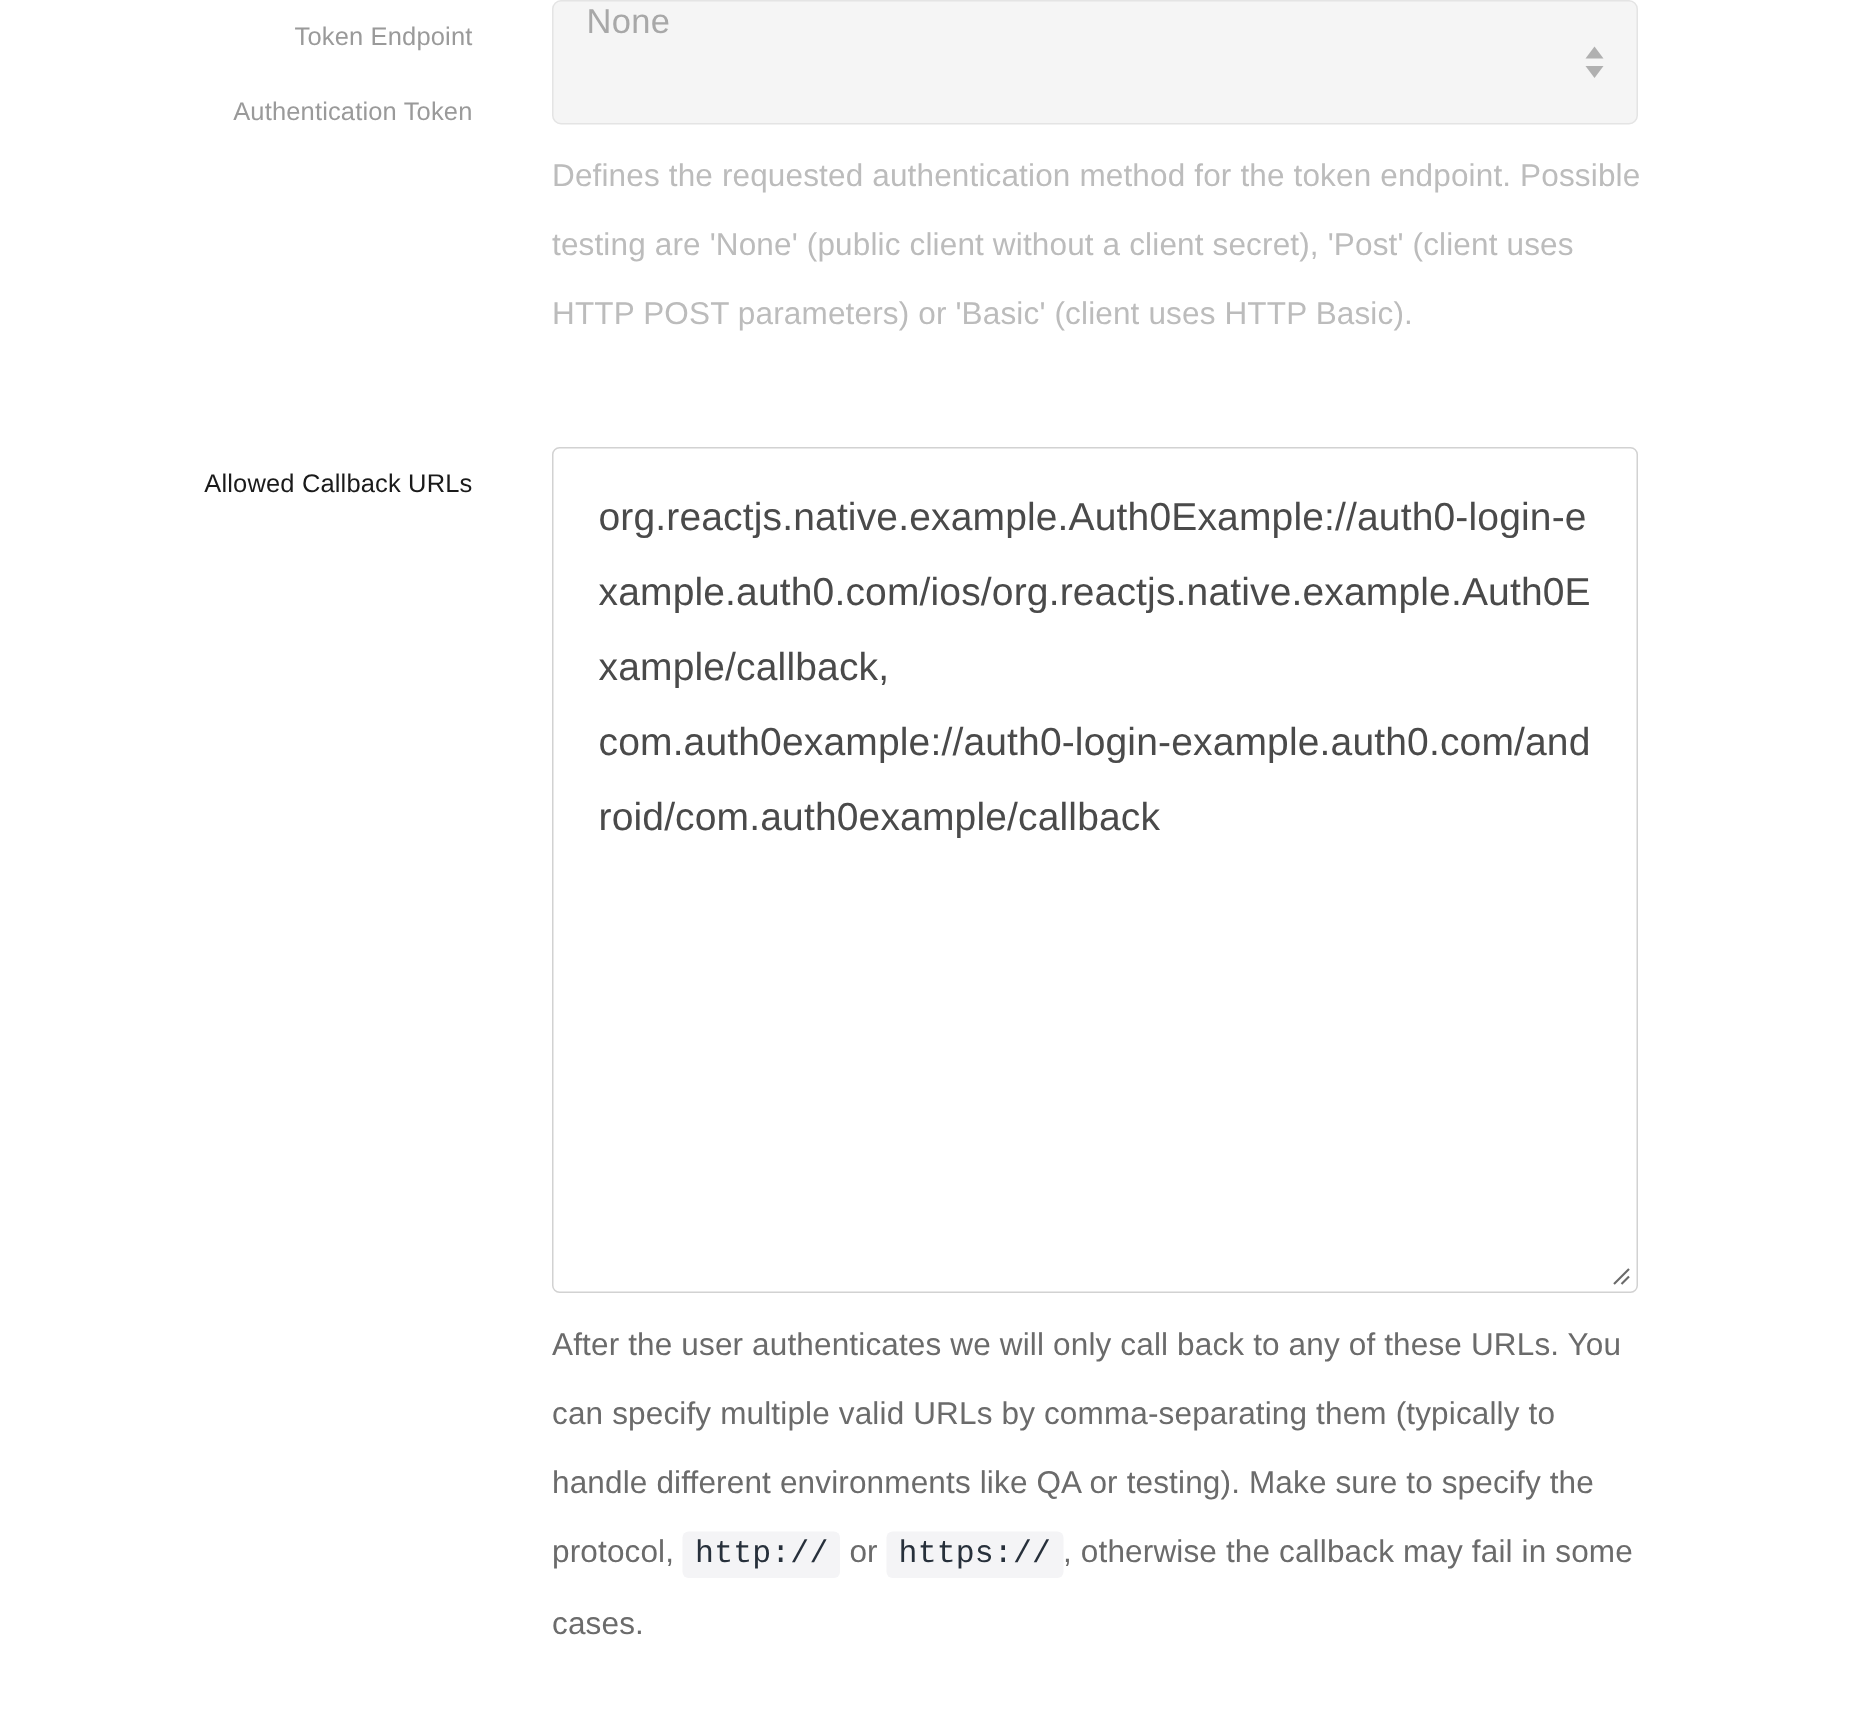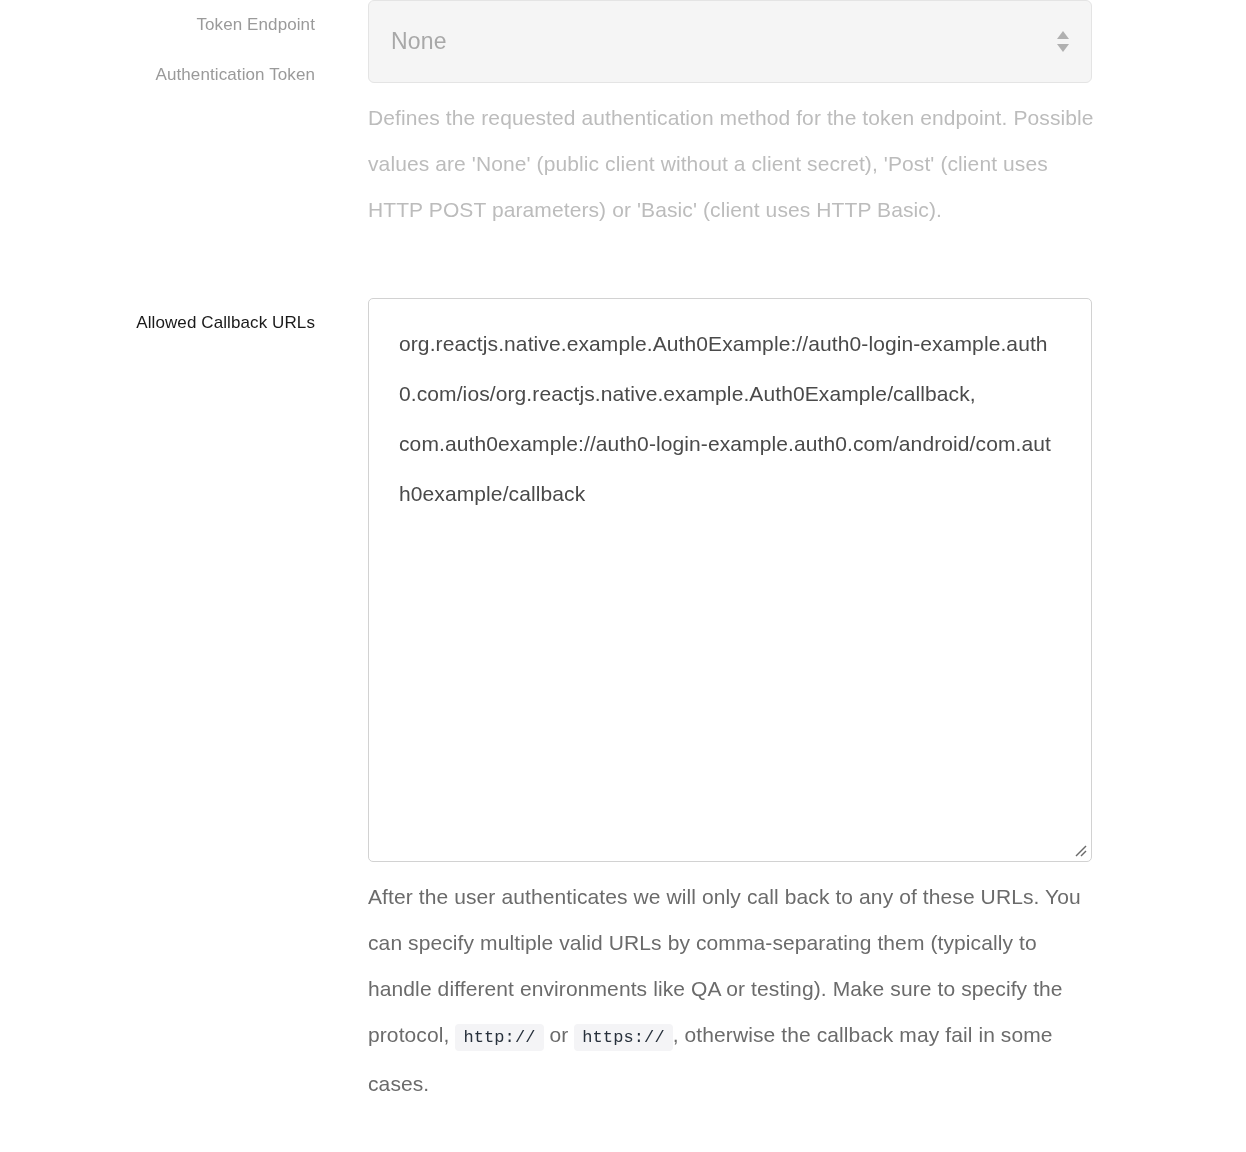--- a/index.html
+++ b/index.html
@@ -59,21 +59,21 @@
     height: 83px;
   }
   .select-box {
     width: 100%;
     height: 100%;
     box-sizing: border-box;
     background: #f5f5f5;
     border: 1px solid #e4e4e4;
     border-radius: 6px;
     display: flex;
-    align-items: center;
+    align-items: flex-start;
     padding: 0 22px;
     cursor: pointer;
   }
   .select-value {
     font-size: 23px;
     color: #a8a8a8;
     letter-spacing: 0.2px;
   }
   .select-arrows {
     position: absolute;
@@ -110,21 +110,21 @@
     width: 726px;
   }
   .helper.light { color: #bcbcbc; }
   .helper.dark  { color: #6b6b6b; }
 
   .help-top    { margin-top: 12px; }
   .help-bottom { margin-top: 12px; }
 
   code.inline-code {
     font-family: "Liberation Mono", "DejaVu Sans Mono", monospace;
-    font-size: 17px;
+    font-size: 21px;
     background: #f4f4f6;
     color: #27303b;
     border-radius: 4px;
     padding: 4px 8px;
     white-space: nowrap;
   }
 
   
   .textarea-wrap {
     position: relative;
@@ -135,21 +135,21 @@
     position: absolute;
     inset: 0;
     box-sizing: border-box;
     background: #ffffff;
     border: 1px solid #d2d2d2;
     border-radius: 5px;
     padding: 20px 30px;
     overflow: hidden;
   }
   .textarea-text {
-    font-size: 21px;
+    font-size: 26px;
     line-height: 50px;
     color: #4a4a4a;
     letter-spacing: 0.1px;
     word-break: break-all;
     white-space: pre-wrap;
     margin: 0;
     font-family: "Liberation Sans", sans-serif;
   }
   .resize-handle {
     position: absolute;
@@ -180,21 +180,21 @@
       <div class="select-wrap">
         <div class="select-box">
           <span class="select-value">None</span>
         </div>
         <span class="select-arrows">
           <span class="tri-up"></span>
           <span class="tri-down"></span>
         </span>
       </div>
 
-      <p class="helper light help-top">Defines the requested authentication method for the token endpoint. Possible values are 'None' (public client without a client secret), 'Post' (client uses HTTP POST parameters) or 'Basic' (client uses HTTP Basic).</p>
+      <p class="helper light help-top">Defines the requested authentication method for the token endpoint. Possible testing are 'None' (public client without a client secret), 'Post' (client uses HTTP POST parameters) or 'Basic' (client uses HTTP Basic).</p>
 
     </div>
   </div>
 
   <div class="row-gap"></div>
 
   <div class="field-row">
 
     <div class="field-label-col">
       <span class="field-label strong">Allowed Callback URLs</span>

